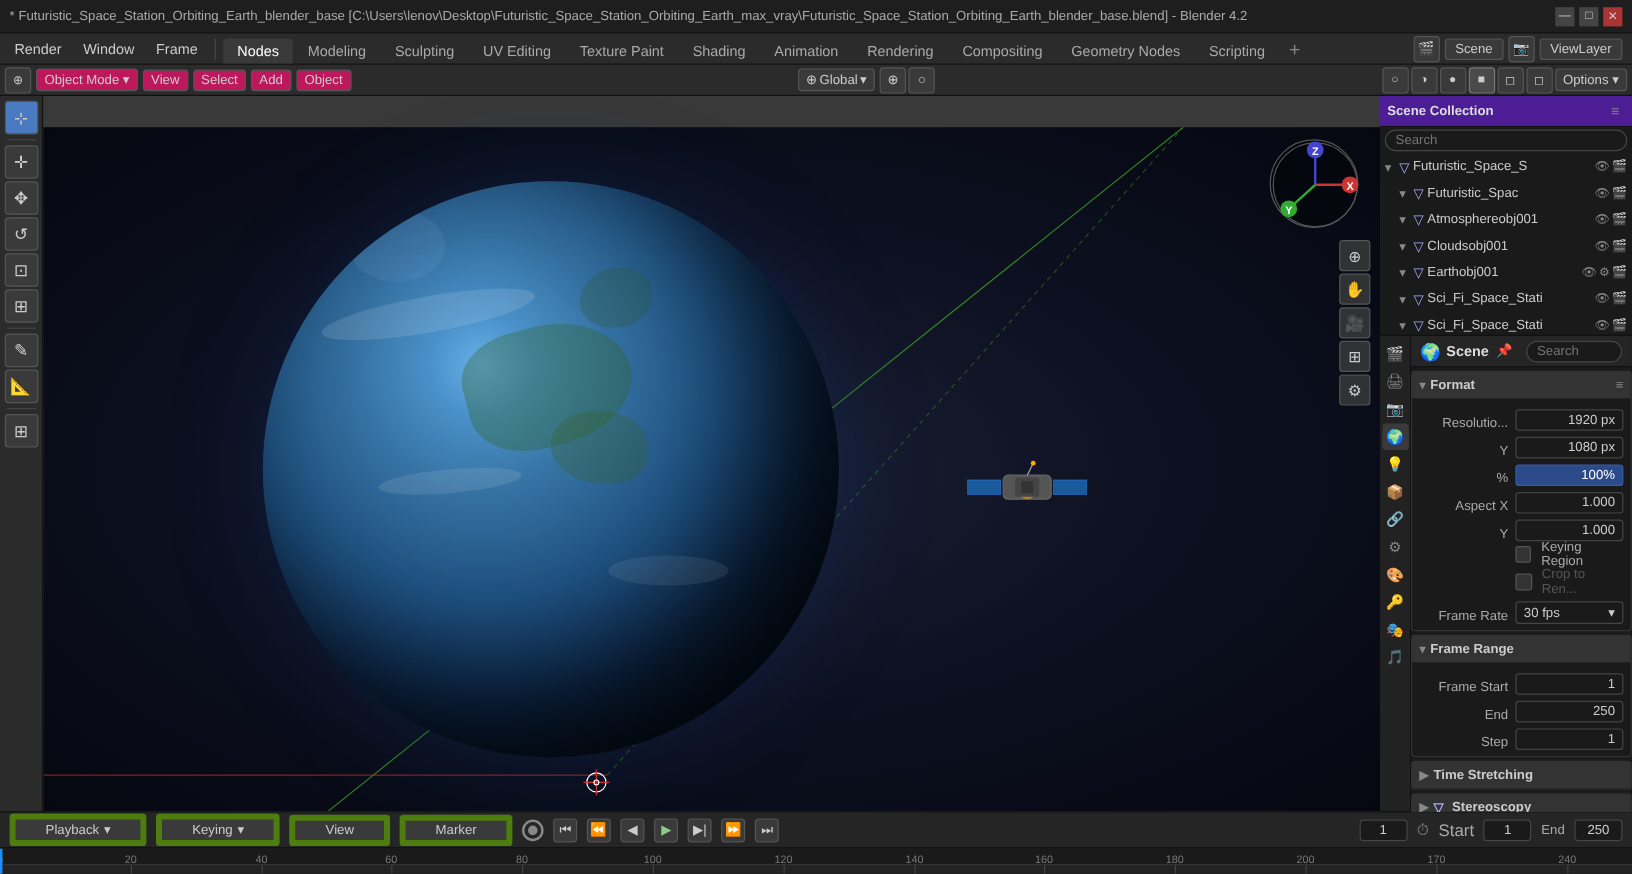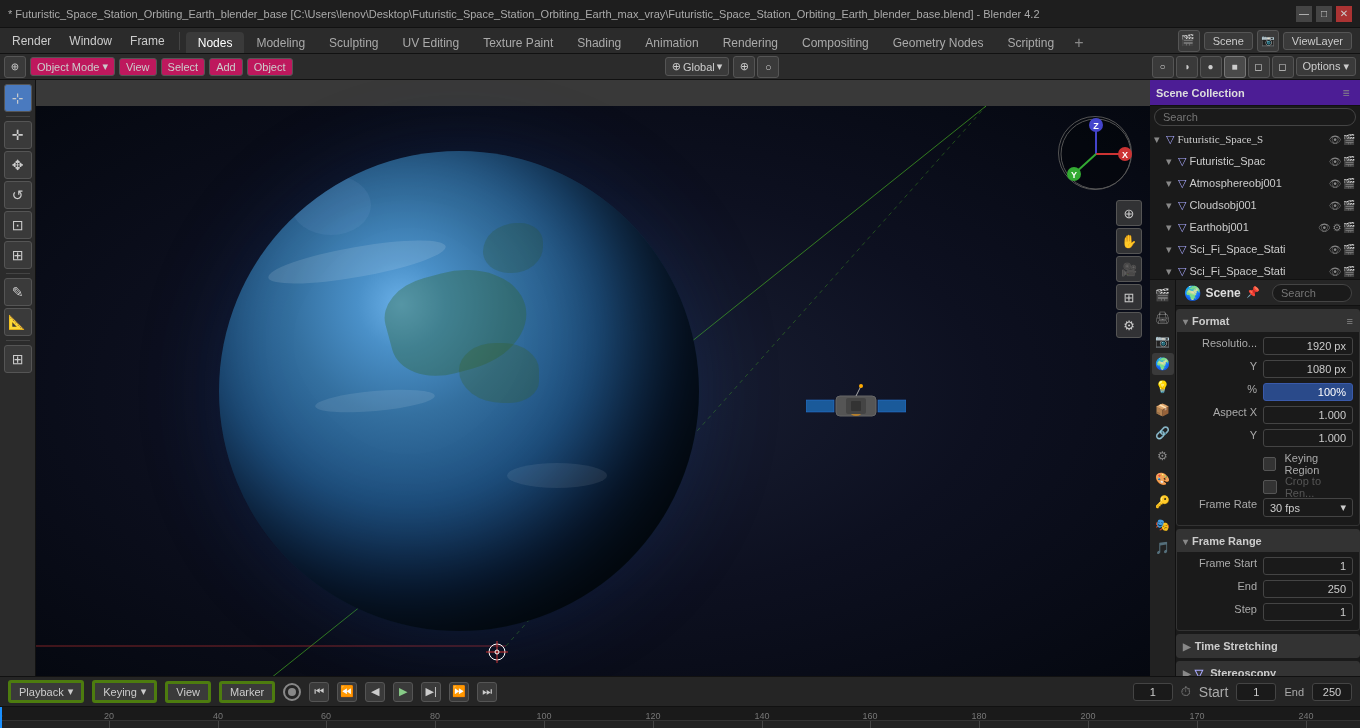--- a/index.html
+++ b/index.html
@@ -290,21 +290,21 @@
       padding: 0 6px;
       cursor: pointer;
       gap: 4px;
       font-size: 11px;
       font-weight: bold;
     }
     .prop-section-body { padding: 4px 6px; }
 
     .prop-row {
       display: flex;
-      align-items: flex-start;
+      align-items: flex-end;
       height: 22px;
       margin: 1px 0;
     }
     .prop-label {
       width: 80px;
       font-size: 11px;
       color: #aaa;
       text-align: right;
       padding-right: 6px;
       flex-shrink: 0;
@@ -357,23 +357,23 @@
       height: 30px;
       background: #252525;
       display: flex;
       align-items: center;
       padding: 0 8px;
       gap: 8px;
       border-top: 1px solid #111;
     }
     .bottom-btn {
       background: #3a3a3a;
-      border: 3px solid #4d7c0f;
-      border-radius: 3px;
-      padding: 2px 8px;
+      border: 5px solid #4d7c0f;
+      border-radius: 3px;
+      padding: 2px 25px;
       color: #ccc;
       cursor: pointer;
       font-size: 11px;
       display: flex;
       align-items: center;
       gap: 4px;
       justify-content: space-between;
     }
 
     
@@ -663,21 +663,21 @@
 
       <div style="padding:2px 4px;">
         <input type="text" style="width: 100%; background: rgb(26, 26, 26); border: 1px solid rgb(68, 68, 68); border-radius: 10px; padding: 2px 8px; color: rgb(136, 136, 136); font-size: 11px;" placeholder="Search">
       </div>
 
       <div style="overflow:hidden;">
 
         <div class="outliner-item" style="padding-left:4px;">
           <span class="outliner-expand">▾</span>
           <span style="color:#aaaaff; margin-right:3px; font-size:11px;">▽</span>
-          <span style="flex:1; font-size:11px; overflow:hidden; text-overflow:ellipsis; white-space:nowrap;font-family:Liberation Serif, serif;">Futuristic_Space_S</span>
+          <span style="flex:1; font-size:11px; overflow:hidden; text-overflow:ellipsis; white-space:nowrap;">Futuristic_Space_S</span>
           <span style="color:#888; font-size:10px; margin-left:2px; cursor:pointer;">👁</span>
           <span style="color:#888; font-size:10px; margin-left:2px; cursor:pointer;">🎬</span>
         </div>
         <div class="outliner-item" style="padding-left:16px;">
           <span class="outliner-expand">▾</span>
           <span style="color:#aaaaff; margin-right:3px; font-size:11px;">▽</span>
           <span style="flex:1; font-size:11px; overflow:hidden; text-overflow:ellipsis; white-space:nowrap;">Futuristic_Spac</span>
           <span style="color:#888; font-size:10px; margin-left:2px; cursor:pointer;">👁</span>
           <span style="color:#888; font-size:10px; margin-left:2px; cursor:pointer;">🎬</span>
         </div>

